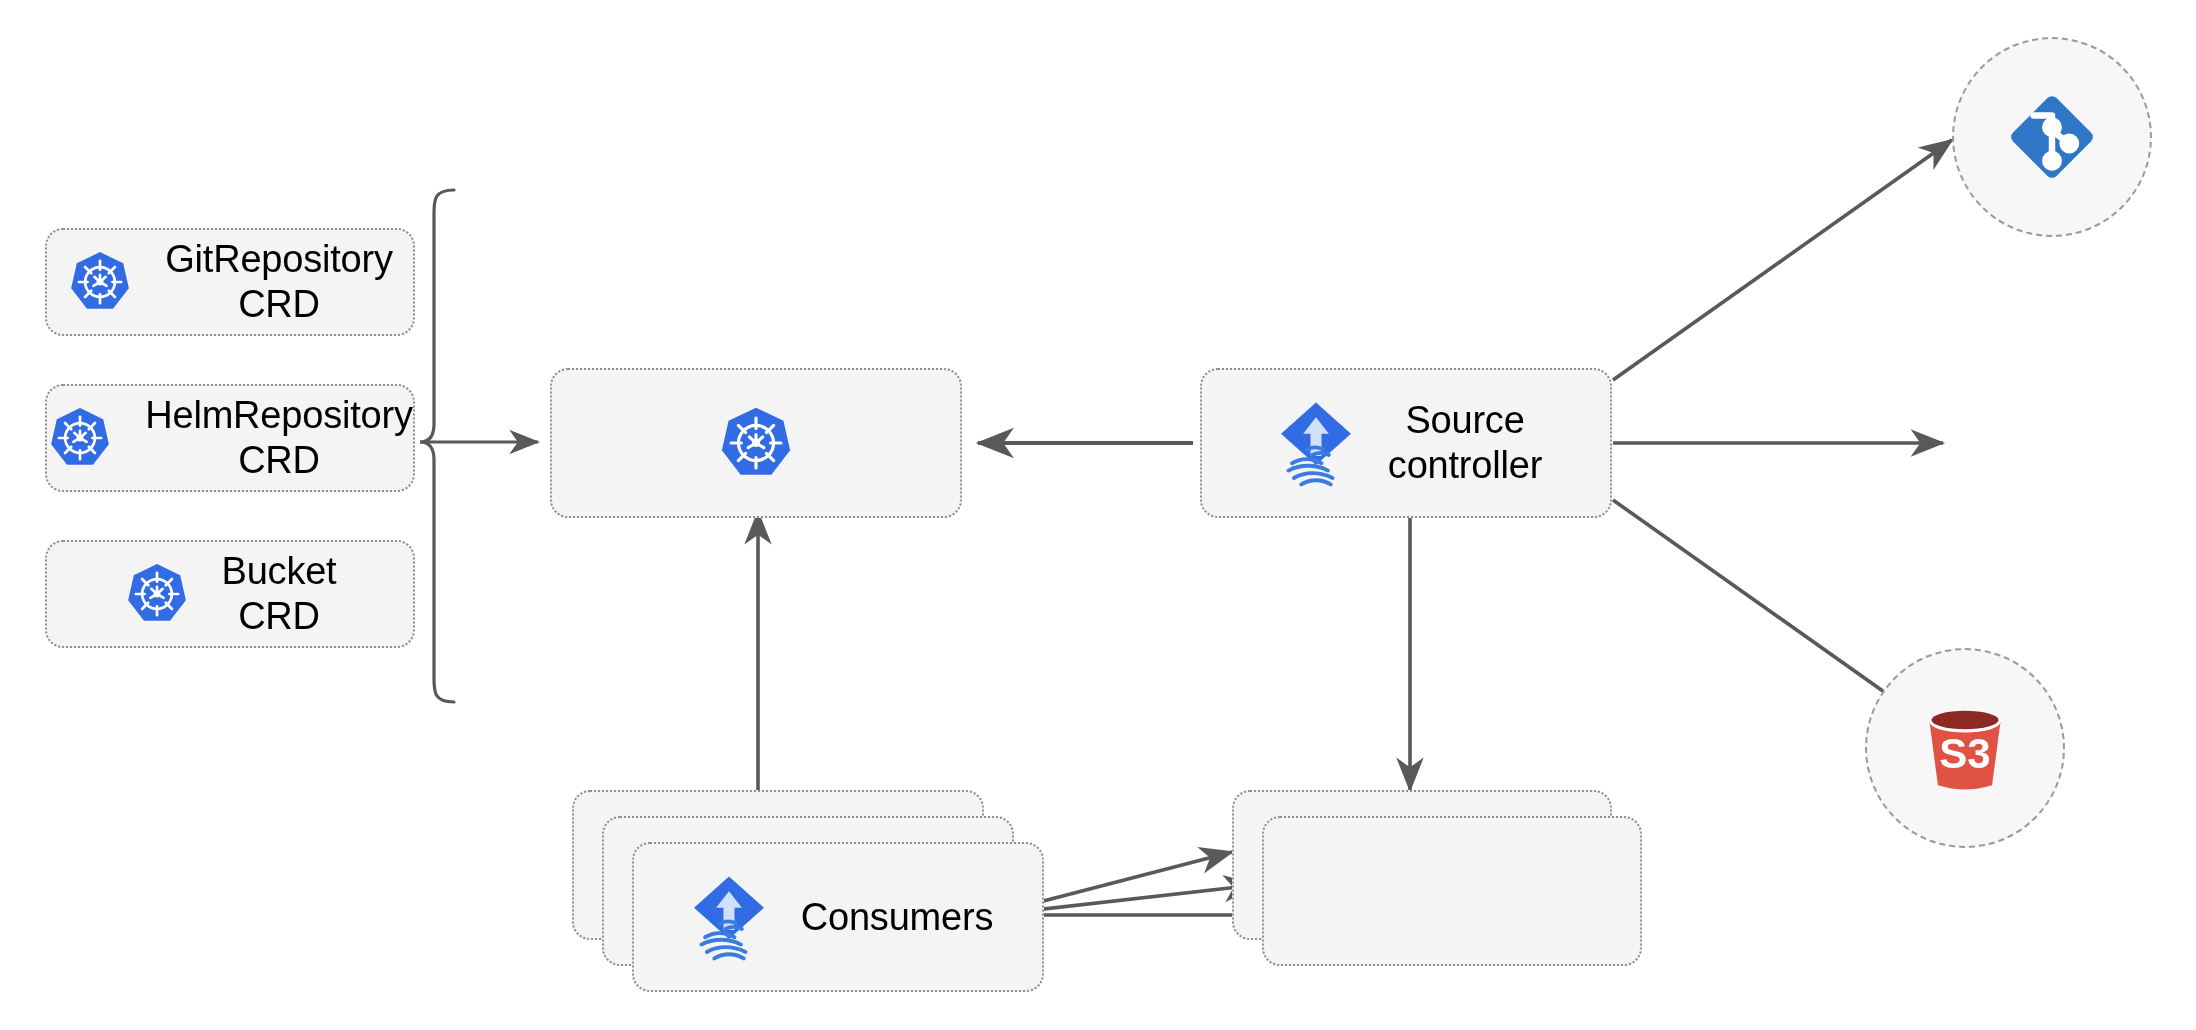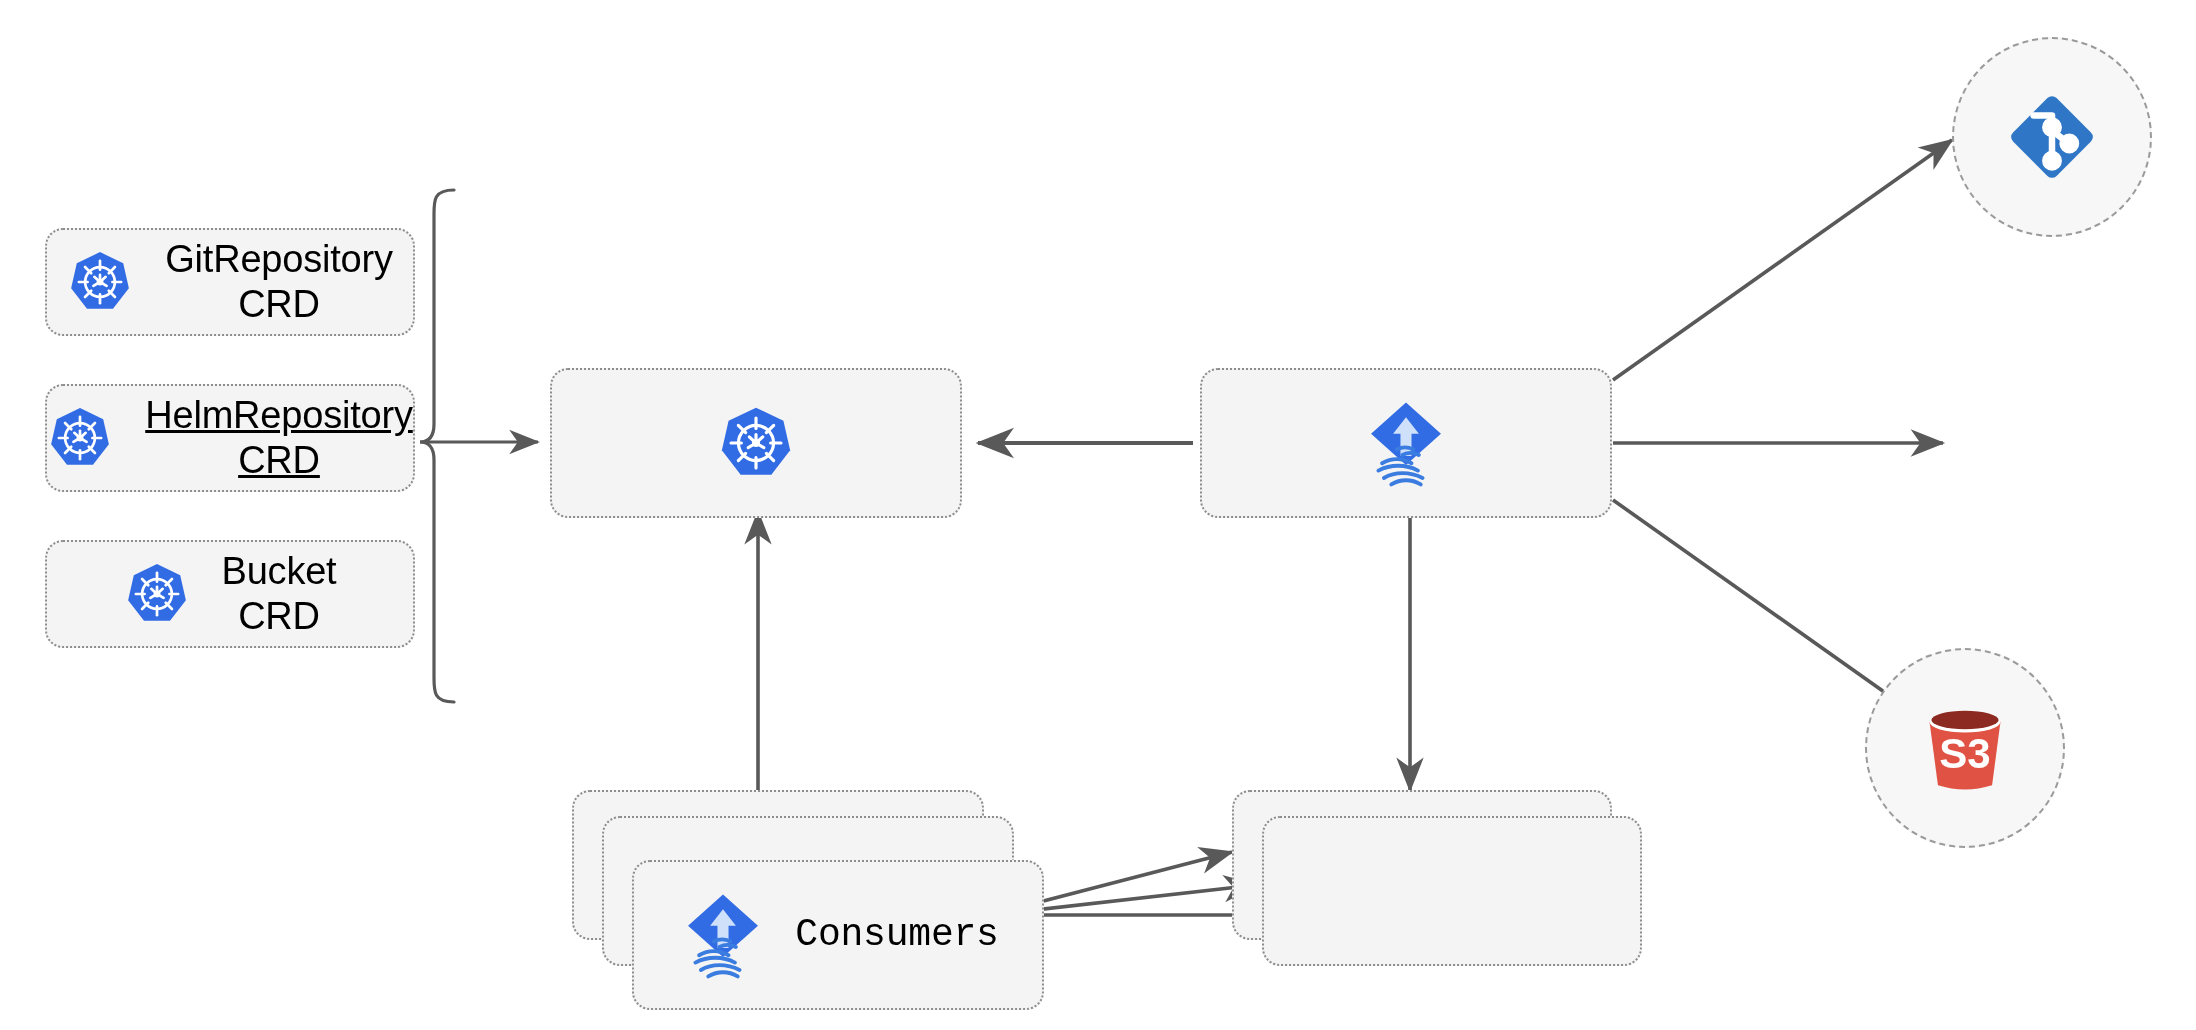--- a/index.html
+++ b/index.html
@@ -113,21 +113,21 @@
           <line x1="32" y1="32" x2="25.6" y2="35.8"></line>
           <line x1="32" y1="32" x2="26.5" y2="27"></line>
           <line x1="32" y1="32" x2="37.5" y2="27"></line>
         </g>
       </svg>
     </span>
     <span class="label">GitRepository
 CRD</span>
   </div>
 
-  <div class="node" style="left:45px;top:384px;width:370px;height:108px;text-decoration:underline;">
+  <div class="node" style="left:45px;top:384px;width:370px;height:108px;">
     <span class="icon">
       <svg width="66" height="66" viewBox="0 0 64 64">
         <polygon points="32,3 54.5,13.8 60,38 44.6,58 19.4,58 4,38 9.5,13.8" fill="#326ce5"></polygon>
         <g fill="none" stroke="#ffffff" stroke-width="2.6" stroke-linecap="round">
           <circle cx="32" cy="32" r="14.4"></circle>
           <circle cx="32" cy="32" r="3.3" fill="#ffffff" stroke="none"></circle>
           <line x1="32" y1="11.5" x2="32" y2="20"></line>
           <line x1="32" y1="44" x2="32" y2="52.5"></line>
           <line x1="11.5" y1="32" x2="20" y2="32"></line>
           <line x1="44" y1="32" x2="52.5" y2="32"></line>
@@ -209,25 +209,27 @@
         <g stroke="#3b7ce0" stroke-width="4.2" stroke-linecap="round" fill="none">
           <path d="M24,72 C34,66 46,66 56,72"></path>
           <path d="M20,80 C33,73 50,73 63,80"></path>
           <path d="M26,88 C38,81 54,81 68,88"></path>
           <path d="M34,95 C44,89 56,89 66,95"></path>
           <path d="M46,63 C52,60 58,60 64,63"></path>
           <path d="M40,57 C46,54 52,54 58,57"></path>
         </g>
       </svg>
     </span>
+    <span class="label">Source
+controller</span>
   </div>
 
   <div class="ghost" style="left:572px;top:790px;width:412px;height:150px;"></div>
   <div class="ghost" style="left:602px;top:816px;width:412px;height:150px;"></div>
-  <div class="node" style="left:632px;top:860px;width:412px;height:150px;gap:26px;font-family:Liberation Mono, monospace;">
+  <div class="node" style="left:632px;top:842px;width:412px;height:150px;gap:26px;">
     <span class="icon">
       <svg width="92" height="92" viewBox="0 0 100 100">
         <polygon points="50,6 88,40 50,74 12,40" fill="#326ce5"></polygon>
         <g fill="#cfe0fa">
           <polygon points="50,22 64,40 56,40 56,64 44,64 44,40 36,40"></polygon>
         </g>
         <g stroke="#3b7ce0" stroke-width="4.2" stroke-linecap="round" fill="none">
           <path d="M24,72 C34,66 46,66 56,72"></path>
           <path d="M20,80 C33,73 50,73 63,80"></path>
           <path d="M26,88 C38,81 54,81 68,88"></path>

